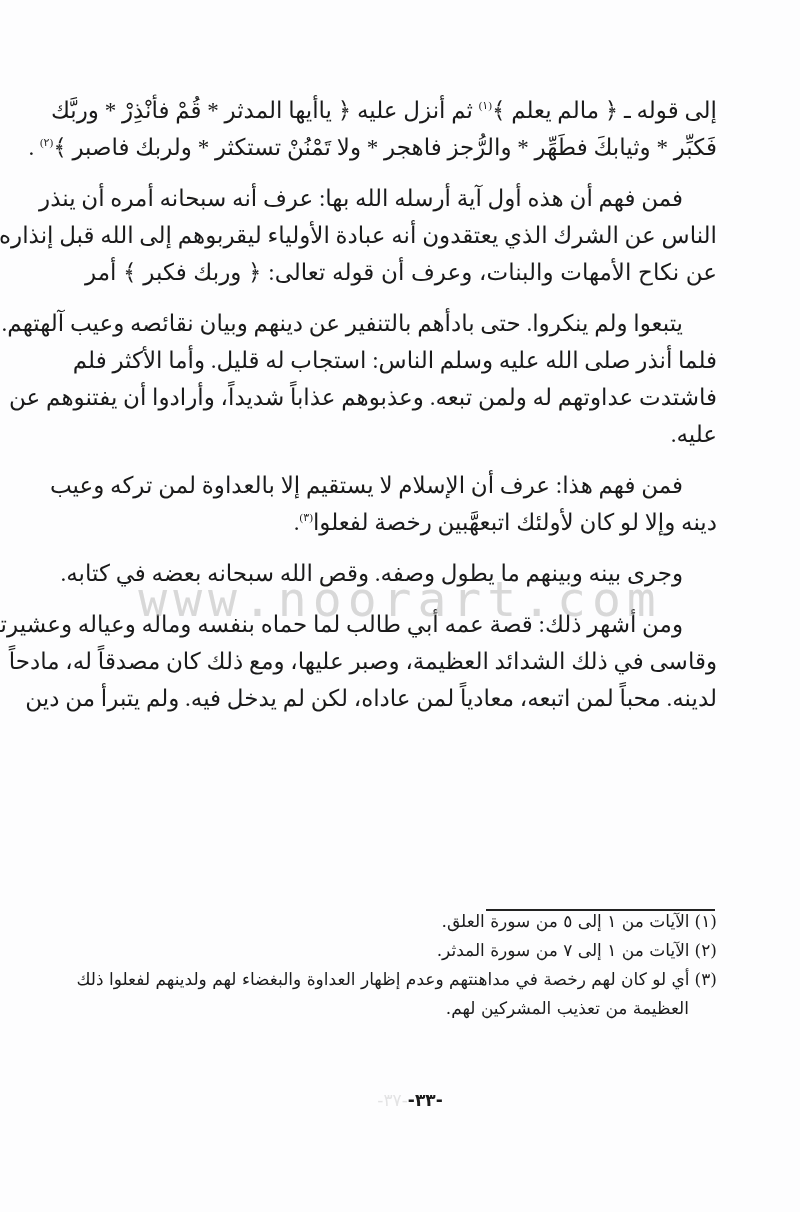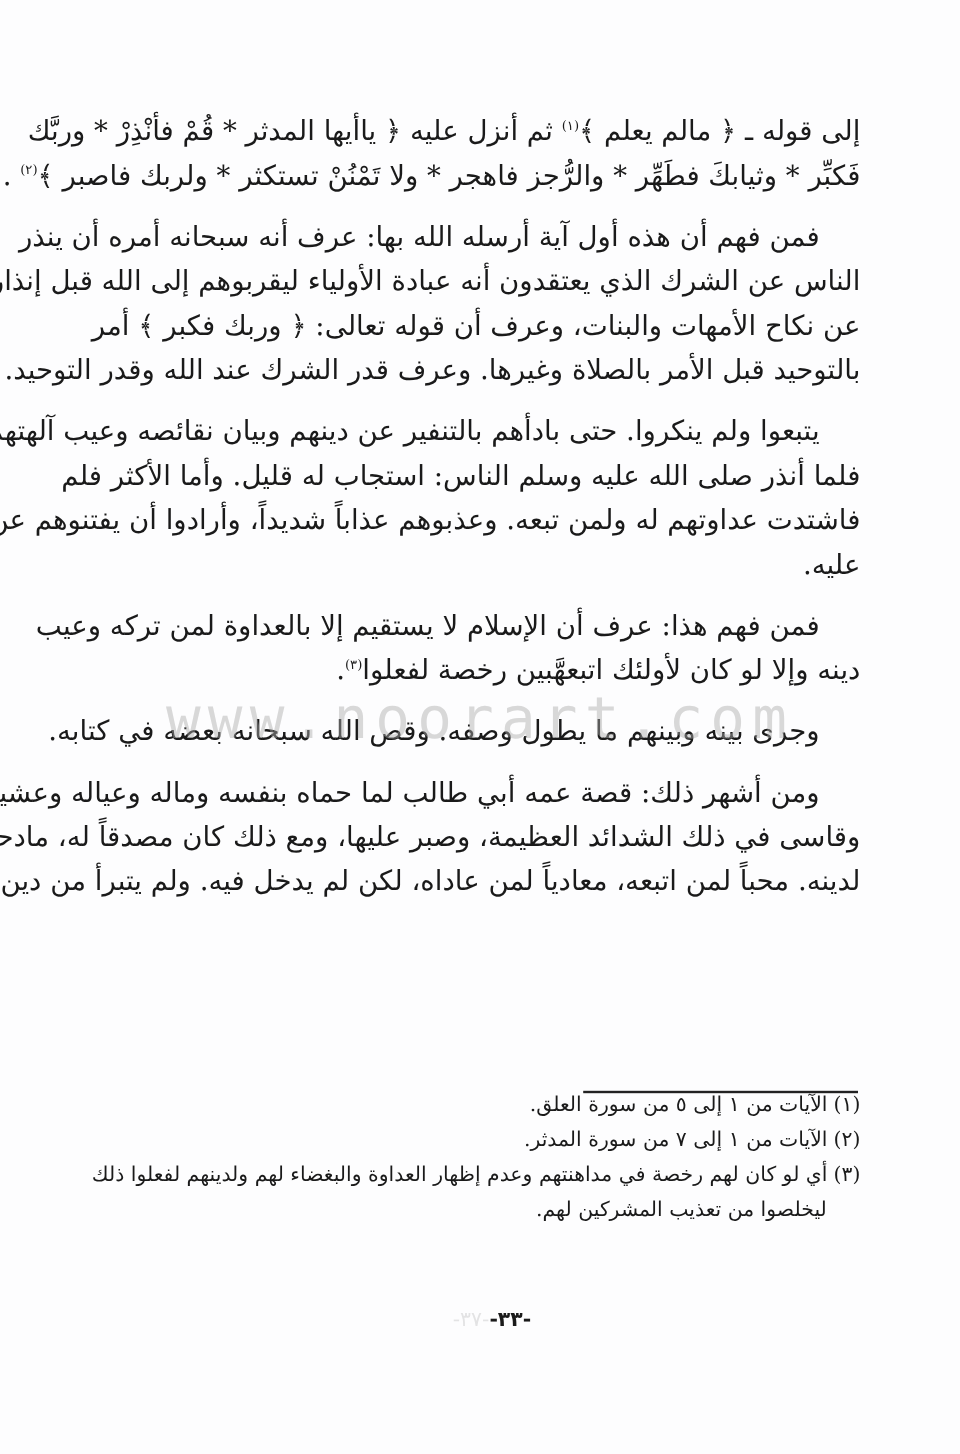--- a/index.html
+++ b/index.html
@@ -23,20 +23,21 @@
       direction: rtl;
       text-align: justify;
     }
     .line {
       font-size: 23px;
       line-height: 37px;
       white-space: nowrap;
       text-align: justify;
       text-align-last: justify;
       height: 37px;
+      font-family: Liberation Serif, serif;
     }
     .line.last {
       text-align-last: right;
     }
     .para {
       margin-bottom: 14px;
     }
     .para.indent .line:first-child {
       padding-right: 34px;
     }
@@ -109,21 +110,20 @@
 
   <div class="para">
     <div class="line"><span>إلى قوله ـ ﴿ مالم يعلم ﴾</span><sup>(١)</sup><span> ثم أنزل عليه ﴿ ياأيها المدثر * قُمْ فأنْذِرْ * وربَّك</span></div>
     <div class="line last"><span>فَكبِّر * وثيابكَ فطَهِّر * والرُّجز فاهجر * ولا تَمْنُنْ تستكثر * ولربك فاصبر ﴾</span><sup>(٢)</sup><span> .</span></div>
   </div>
 
   <div class="para indent">
     <div class="line">فمن فهم أن هذه أول آية أرسله الله بها: عرف أنه سبحانه أمره أن ينذر</div>
     <div class="line">الناس عن الشرك الذي يعتقدون أنه عبادة الأولياء ليقربوهم إلى الله قبل إنذاره</div>
     <div class="line">عن نكاح الأمهات والبنات، وعرف أن قوله تعالى: ﴿ وربك فكبر ﴾ أمر</div>
-    <div class="line last">بالتوحيد قبل الأمر بالصلاة وغيرها. وعرف قدر الشرك عند الله وقدر التوحيد.</div>
   </div>
 
   <div class="para indent">
     <div class="line">يتبعوا ولم ينكروا. حتى بادأهم بالتنفير عن دينهم وبيان نقائصه وعيب آلهتهم.</div>
     <div class="line">فلما أنذر صلى الله عليه وسلم الناس: استجاب له قليل. وأما الأكثر فلم</div>
     <div class="line">فاشتدت عداوتهم له ولمن تبعه. وعذبوهم عذاباً شديداً، وأرادوا أن يفتنوهم عن</div>
     <div class="line last">عليه.</div>
   </div>
 
   <div class="para indent">
@@ -144,16 +144,16 @@
 </div>
 
 <div class="watermark">www.noorart.com</div>
 
 <div class="fn-separator"></div>
 
 <div class="footnotes">
   <div class="fn"><span class="num">(١)</span><span>الآيات من ١ إلى ٥ من سورة العلق.</span></div>
   <div class="fn"><span class="num">(٢)</span><span>الآيات من ١ إلى ٧ من سورة المدثر.</span></div>
   <div class="fn"><span class="num">(٣)</span><span>أي لو كان لهم رخصة في مداهنتهم وعدم إظهار العداوة والبغضاء لهم ولدينهم لفعلوا ذلك</span></div>
-  <div class="fn cont">ليخلصوا من تعذيب المشركين لهم.</div>
+  <div class="fn cont">العظيمة من تعذيب المشركين لهم.</div>
 </div>
 
 <div class="page-number"><span>-٣٣-</span><span class="ghost">-٣٧-</span></div>
 
 </body></html>

